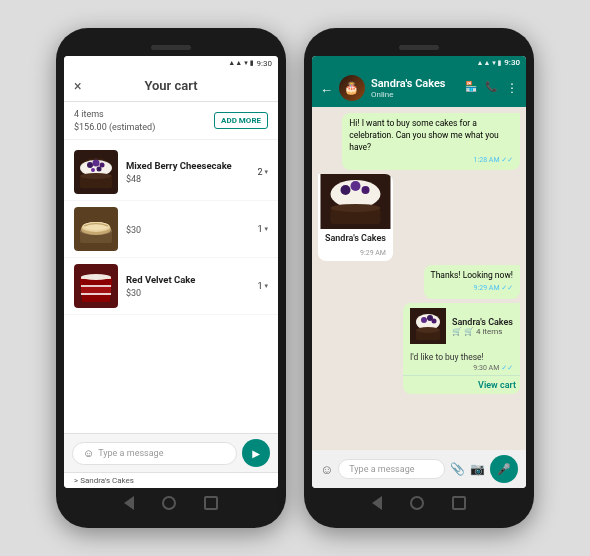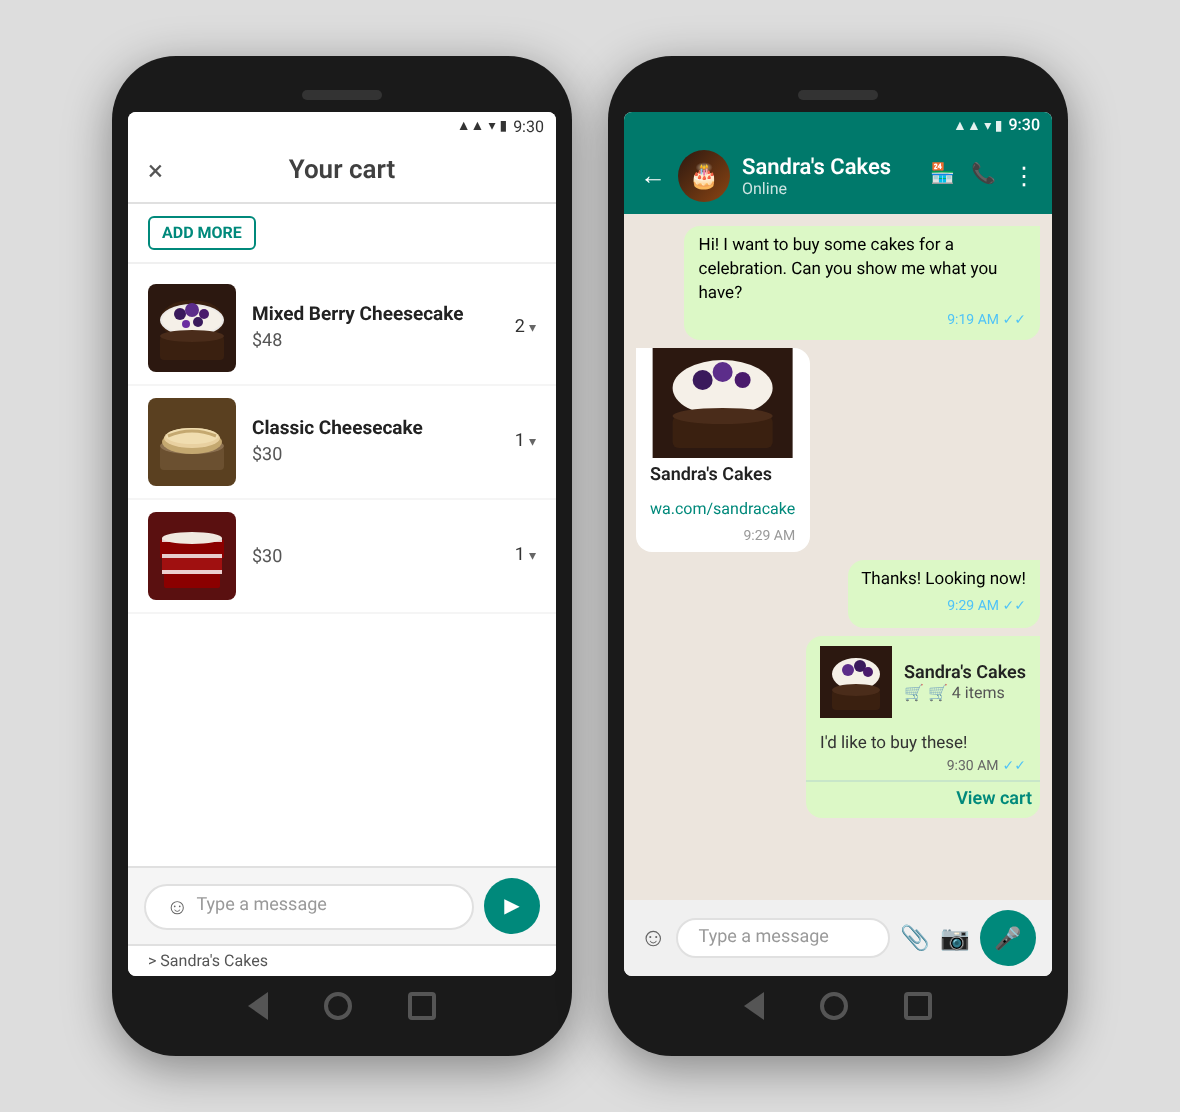--- a/index.html
+++ b/index.html
@@ -535,20 +535,24 @@
         </div>
         <span>9:30</span>
       </div>
 
       <div class="cart-header">
         <span class="cart-close">×</span>
         <span class="cart-title">Your cart</span>
       </div>
 
       <div class="cart-summary">
+        <div class="cart-info">
+          <div>4 items</div>
+          <div>$156.00 (estimated)</div>
+        </div>
         <div class="add-more-btn">ADD MORE</div>
       </div>
 
       <div class="cart-items">
 
         <div class="cart-item">
           <div class="cart-item-img">
             <svg width="44" height="44" viewBox="0 0 44 44">
               <rect width="44" height="44" fill="#2c1810"></rect>
               <ellipse cx="22" cy="18" rx="16" ry="10" fill="#3a2010"></ellipse>
@@ -579,21 +583,20 @@
               <rect width="44" height="44" fill="#5a4020"></rect>
               <rect x="6" y="24" width="32" height="12" fill="#6b5030" rx="2"></rect>
               <ellipse cx="22" cy="24" rx="16" ry="4" fill="#8b7050"></ellipse>
               <ellipse cx="22" cy="22" rx="15" ry="6" fill="#c4a870"></ellipse>
               <ellipse cx="22" cy="20" rx="14" ry="5" fill="#e8d0a0"></ellipse>
               <ellipse cx="22" cy="19" rx="13" ry="4" fill="#f0ddb0"></ellipse>
               <path d="M10 19 Q22 14 34 19" stroke="#c4a870" stroke-width="1.5" fill="none"></path>
             </svg>
           </div>
           <div class="cart-item-details">
-            <div class="item-name">Classic Cheesecake</div>
             <div class="item-price">$30</div>
           </div>
           <div class="item-qty">
             <span>1</span>
             <span class="qty-chevron">▾</span>
           </div>
         </div>
 
         <div class="cart-item">
           <div class="cart-item-img">
@@ -602,20 +605,21 @@
               <rect x="8" y="30" width="28" height="8" fill="#8b0000" rx="1"></rect>
               <rect x="7" y="22" width="30" height="9" fill="#a01010"></rect>
               <rect x="6" y="14" width="32" height="9" fill="#8b0000"></rect>
               <rect x="7" y="13" width="30" height="2" fill="#fff" opacity="0.8"></rect>
               <rect x="7" y="21" width="30" height="2" fill="#fff" opacity="0.8"></rect>
               <rect x="7" y="29" width="30" height="2" fill="#fff" opacity="0.8"></rect>
               <ellipse cx="22" cy="13" rx="15" ry="3" fill="#f0e8e0"></ellipse>
             </svg>
           </div>
           <div class="cart-item-details">
+            <div class="item-name">Red Velvet Cake</div>
             <div class="item-price">$30</div>
           </div>
           <div class="item-qty">
             <span>1</span>
             <span class="qty-chevron">▾</span>
           </div>
         </div>
       </div>
 
       <div class="msg-input-bar">
@@ -664,21 +668,21 @@
           <span style="font-size:10px;">📞</span>
           <span style="font-size:12px;">⋮</span>
         </div>
       </div>
 
       <div class="chat-body">
 
         <div class="bubble sent">
           <span>Hi! I want to buy some cakes for a celebration. Can you show me what you have?</span>
           <div class="bubble-time sent">
-            <span>9:19 AM</span>
+            <span>1:28 AM</span>
             <span style="color:#4fc3f7;">✓✓</span>
           </div>
         </div>
 
         <div class="catalog-bubble">
           <div class="catalog-img-row">
             <div class="catalog-img">
               <svg width="100%" height="55" viewBox="0 0 70 55">
                 <rect width="70" height="55" fill="#2c1810"></rect>
                 <ellipse cx="35" cy="20" rx="25" ry="14" fill="#f5f0e8"></ellipse>
@@ -686,21 +690,20 @@
                 <circle cx="35" cy="12" r="5" fill="#5c2d8a"></circle>
                 <circle cx="45" cy="16" r="4" fill="#4a1a6c"></circle>
                 <rect x="10" y="34" width="50" height="16" fill="#3a2010" rx="3"></rect>
                 <ellipse cx="35" cy="34" rx="25" ry="4" fill="#4a2c1a"></ellipse>
               </svg>
             </div>
           </div>
           <div class="catalog-text">
             <div class="catalog-name">Sandra's Cakes</div>
           </div>
-          <a class="catalog-link" href="#">wa.com/sandracake</a>
           <div class="catalog-time">9:29 AM</div>
         </div>
 
         <div class="bubble sent">
           <span>Thanks! Looking now!</span>
           <div class="bubble-time sent">
             <span>9:29 AM</span>
             <span style="color:#4fc3f7;">✓✓</span>
           </div>
         </div>

